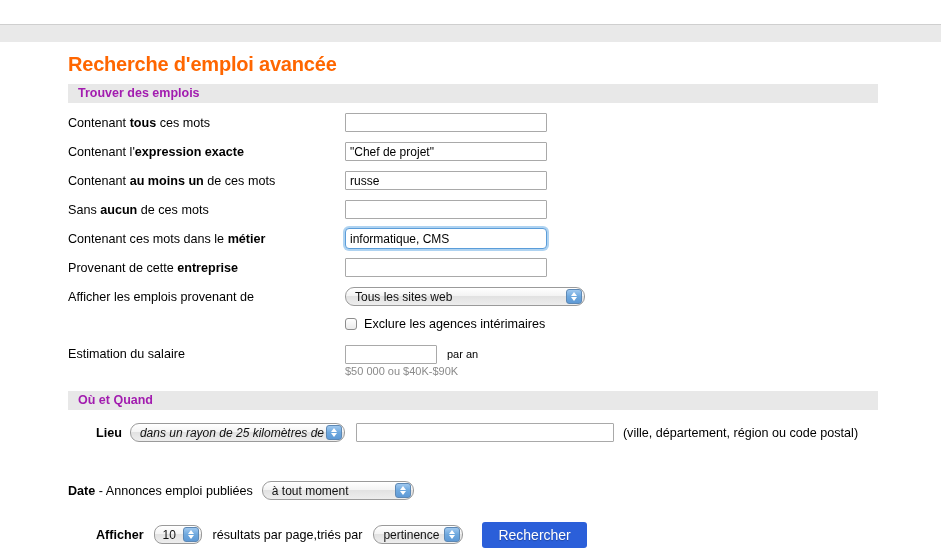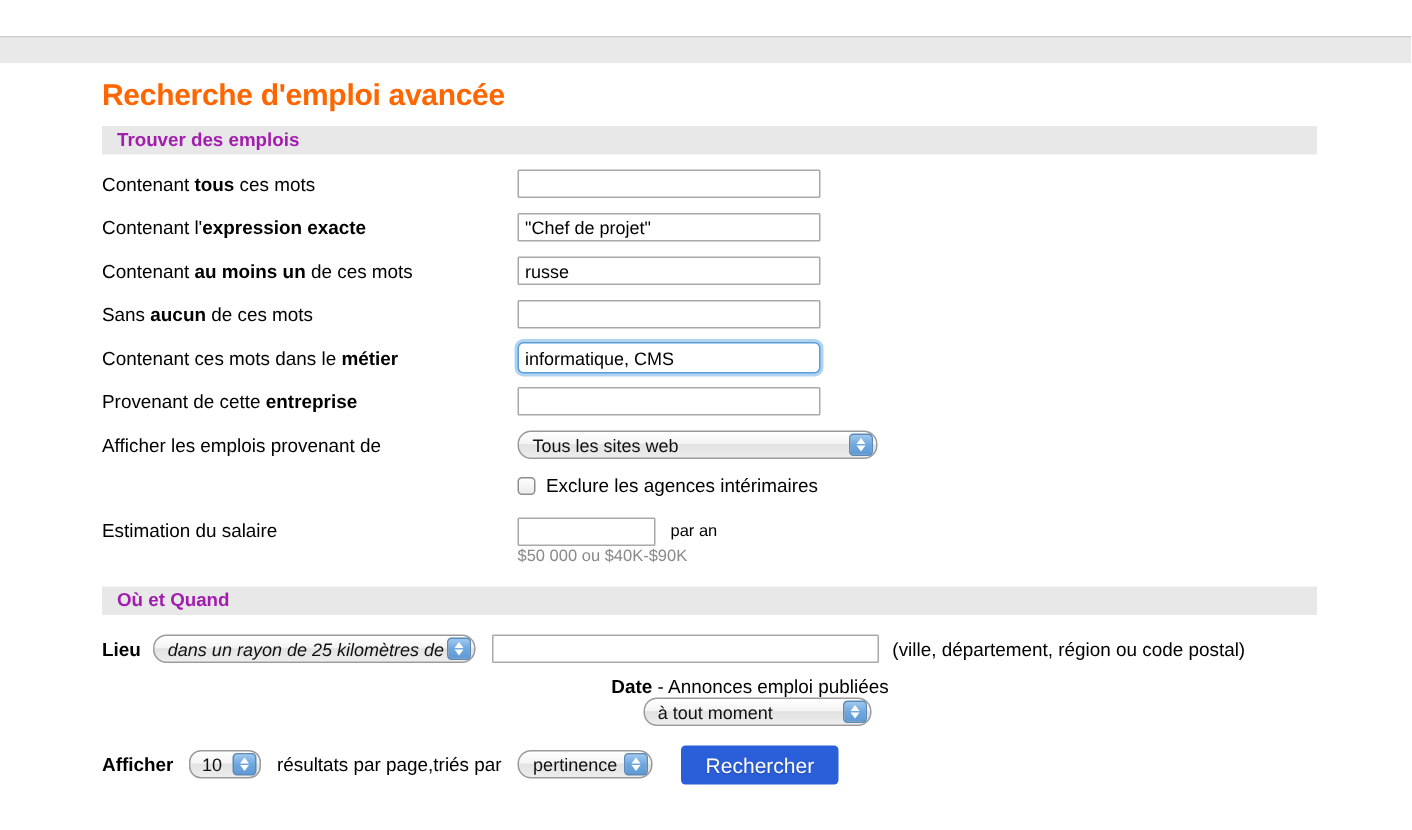--- a/index.html
+++ b/index.html
@@ -131,21 +131,21 @@
 
   .hint {
     font-size: 11px;
     color: #8a8a8a;
   }
   .par-an { font-size:11px; color:#000; margin-left:10px; }
 
   .indent { margin-left: 345px; }
 
   .inline-text { font-size:12.6px; color:#000; }
-  .inline-bold { font-size:12.6px; color:#000; font-weight:bold; }
+  .inline-bold { font-size:12.6px; color:#000; font-weight:bold;margin-left:28px; }
 
   
   .search-btn {
     background: #2b5fd9;
     color: #ffffff;
     border: none;
     border-radius: 3px;
     font-family: "Liberation Sans", sans-serif;
     font-size: 14px;
     font-weight: normal;
@@ -237,21 +237,21 @@
         <span>dans un rayon de 25 kilomètres de</span>
         <span class="arrows">
             <i class="up"></i>
             <i class="down"></i>
           </span>
       </div>
       <input class="tinput w258" type="text" value="" style="">
       <span class="inline-text" style="margin-left:9px;">(ville, département, région ou code postal)</span>
     </div>
 
-    <div class="row" style="margin-top:4px;flex-direction:column;">
+    <div class="row" style="margin-top:29px;">
       <span class="inline-text" style="margin-right:9px;"><b>Date</b><span> - Annonces emploi publiées</span></span>
       <div class="aqua" style="width:152px;">
         <span>à tout moment</span>
         <span class="arrows">
             <i class="up"></i>
             <i class="down"></i>
           </span>
       </div>
     </div>
 

